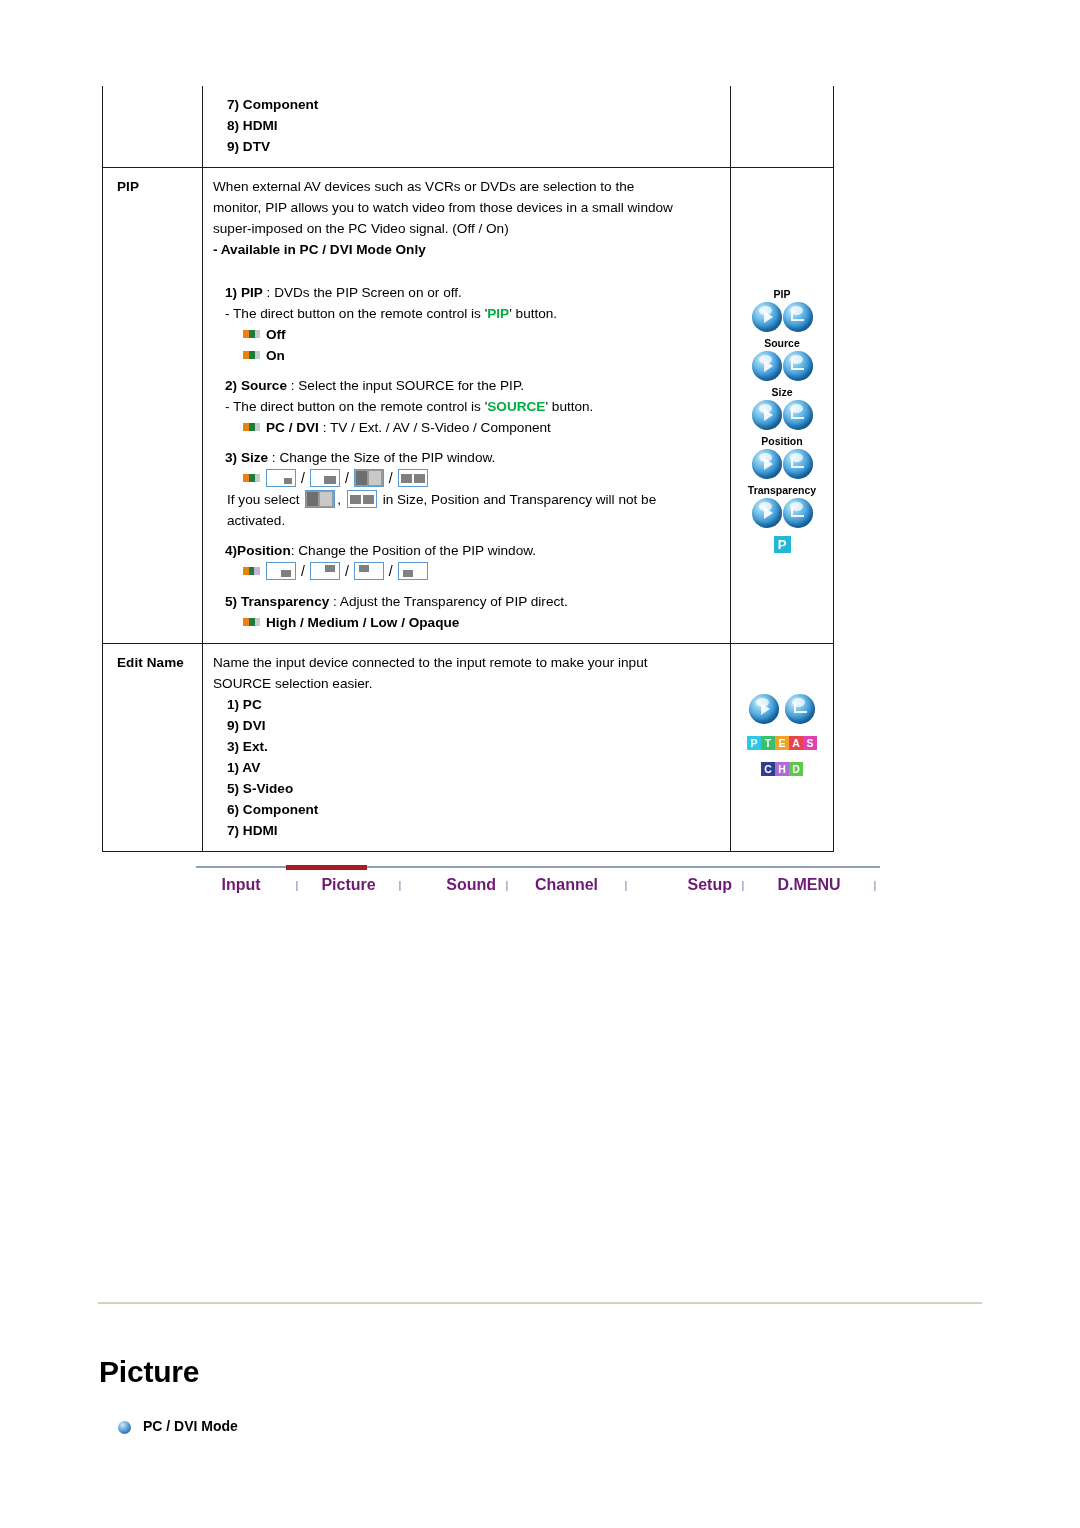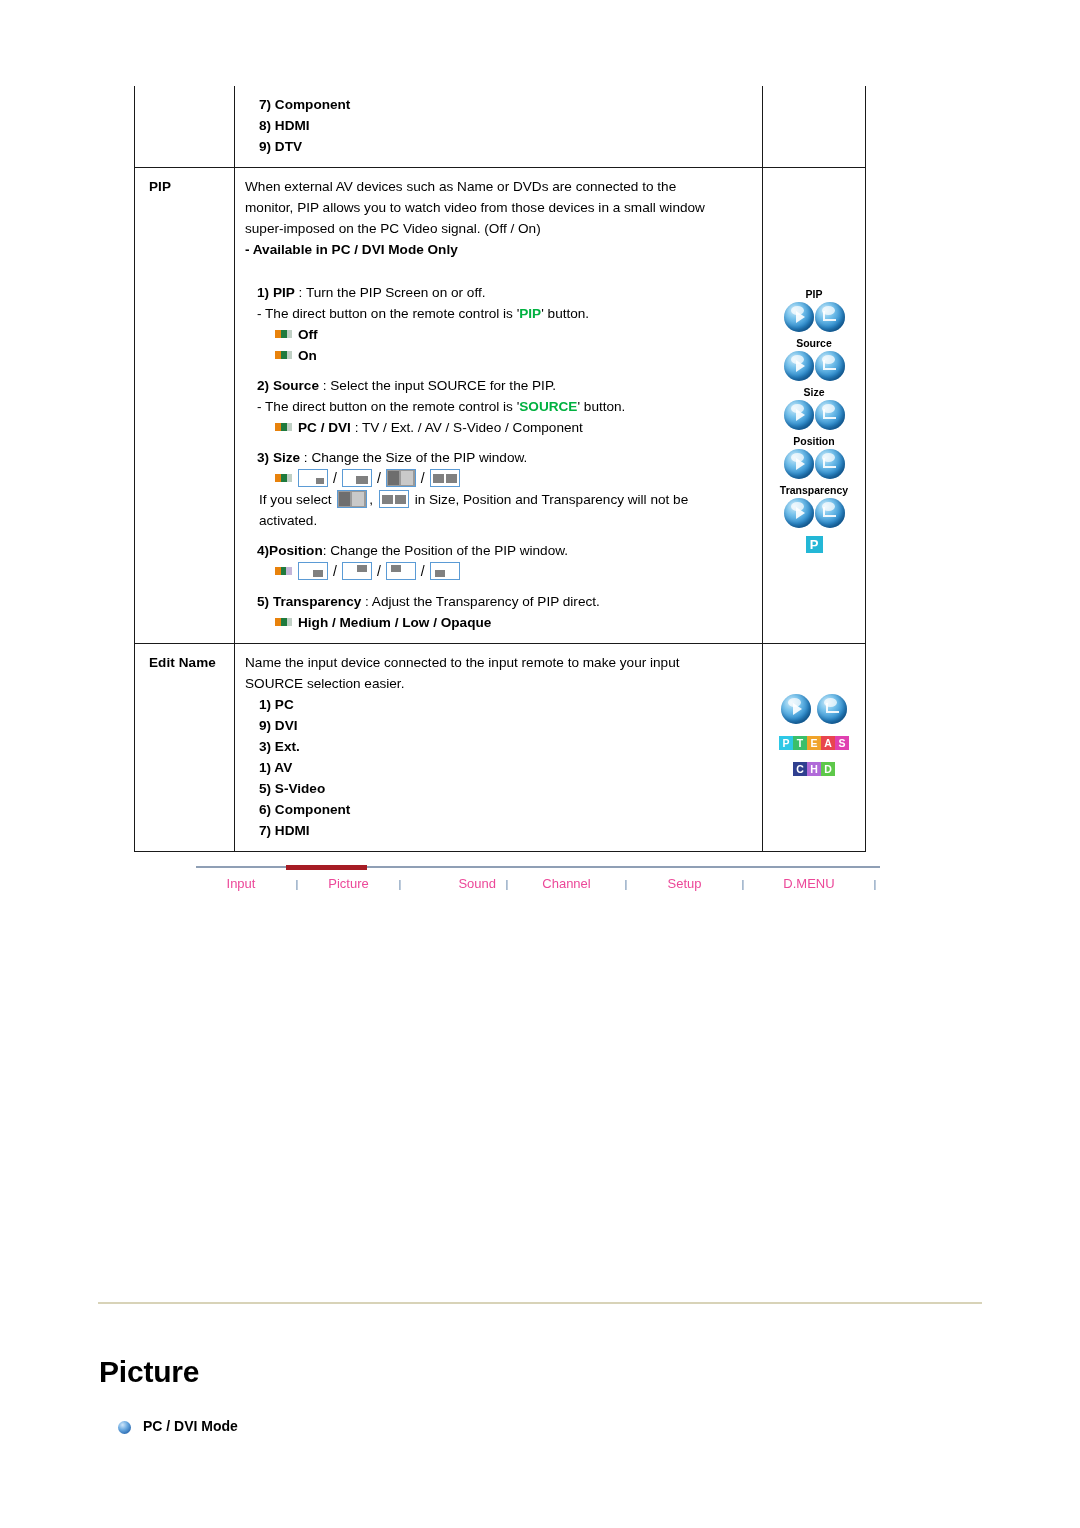--- a/index.html
+++ b/index.html
@@ -10,21 +10,21 @@
     width: 1080px; height: 1528px;
     font-family: "Liberation Sans", sans-serif;
     color: #000;
     position: relative;
     overflow: hidden;
   }
 
   
   .doc-table {
     position: absolute;
-    left: 134px; top: 86px;
+    left: 102px; top: 86px;
     width: 731px;
     border-collapse: collapse;
     table-layout: fixed;
   }
   .doc-table td {
     border: 1.6px solid #1a1a1a;
     border-top: none;
     vertical-align: top;
     padding: 0;
   }
@@ -219,31 +219,31 @@
     left: 90px; top: -1px;
     width: 81px; height: 5px;
     background: #a61c24;
   }
   .tabs {
     display: flex;
     align-items: center;
     padding-top: 10px;
   }
   .tab {
-    font-size: 13px;
-    color: #ec4899;
-    font-weight: normal;
+    font-size: 16px;
+    color: #701a75;
+    font-weight: bold;
     text-align: center;
     flex: 0 0 auto;
   }
   .tab.t-input    { width: 90px; }
   .tab.t-picture  { width: 81px; }
   .tab.t-sound    { width: 85px; text-align: right; }
   .tab.t-channel  { width: 97px; }
-  .tab.t-setup    { width: 95px; }
+  .tab.t-setup    { width: 95px; text-align: right; }
   .tab.t-dmenu    { width: 110px; }
   .tab-sep {
     flex: 0 0 auto;
     width: 22px;
     text-align: center;
     color: #5b7fa6;
     font-size: 11px;
   }
 
   
@@ -301,31 +301,31 @@
     </td>
     <td class="col-icon"></td>
   </tr>
 
   <tr>
     <td class="col-label">
       <div class="cell-label-pad"><span class="lbl">PIP</span></div>
     </td>
     <td class="col-body">
       <div class="cell-pad">
-        <p class="p">When external AV devices such as Name or DVDs are connected to the</p>
+        <p class="p">When external AV devices such as VCRs or DVDs are selection to the</p>
         <p class="p">monitor, PIP allows you to watch video from those devices in a small window</p>
         <p class="p">super-imposed on the PC Video signal. (Off / On)</p>
         <p class="p bold">- Available in PC / DVI Mode Only</p>
 
         <div class="gap-lg"></div>
 
         <p class="num-item">
           <span class="n">1)</span>
           <span class="kw">PIP</span>
-          <span>: Turn the PIP Screen on or off.</span>
+          <span>: DVDs the PIP Screen on or off.</span>
         </p>
         <p class="num-item bold">
           <span>- The direct button on the remote control is '</span><span class="green">PIP</span><span>' button.</span>
         </p>
         <p class="list-bold indent2">
           <span class="seg"></span><span>Off</span>
         </p>
         <p class="list-bold indent2">
           <span class="seg"></span><span>On</span>
         </p>

